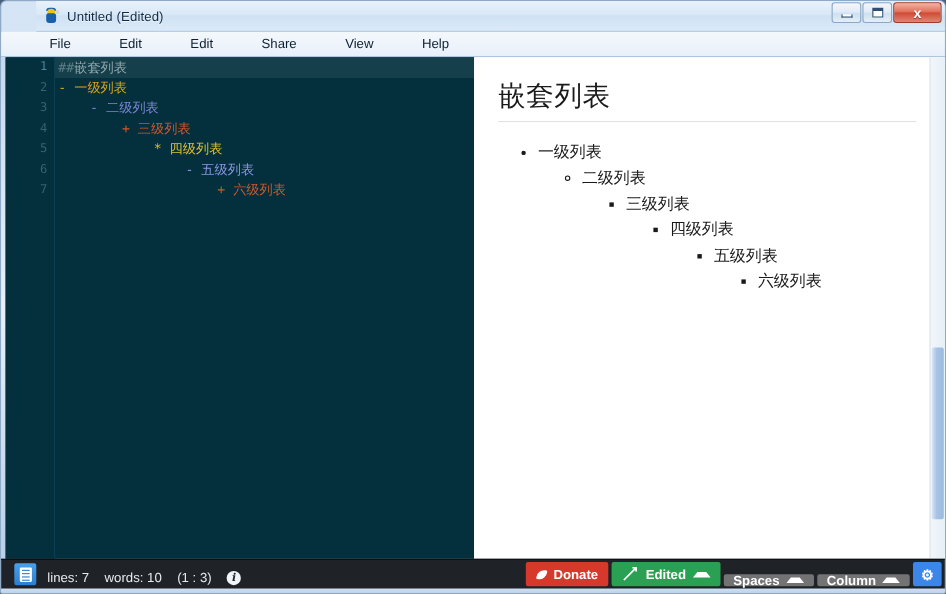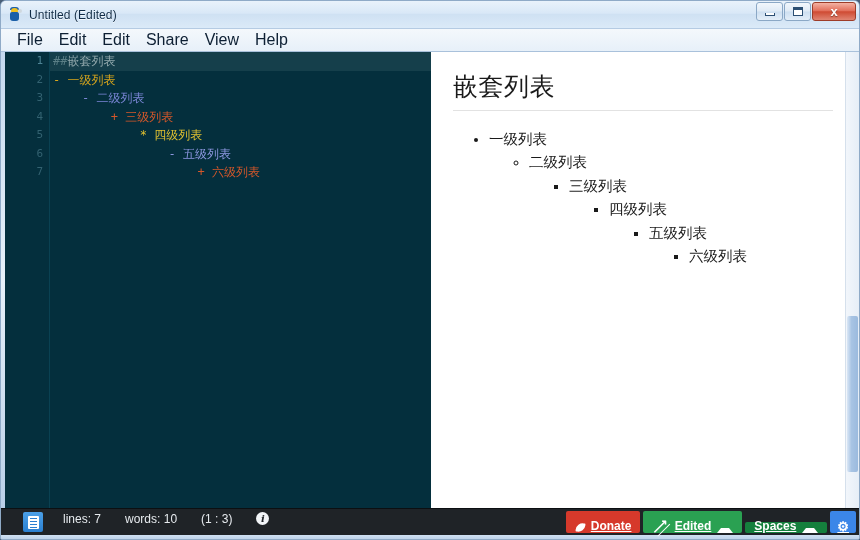--- a/index.html
+++ b/index.html
@@ -29,20 +29,21 @@
   .titlebar {
     height: 28px;
     flex: 0 0 28px;
     position: relative;
     display: flex;
     align-items: center;
     background: linear-gradient(to bottom, #e9f2fb 0%, #d9e8f7 45%, #cfe1f3 50%, #dbeaf8 100%);
     border-bottom: 1px solid #b5cbe3;
     padding-left: 6px;
     box-sizing: border-box;
+    margin-left: 32px;
   }
   .app-icon {
     width: 16px;
     height: 16px;
     position: relative;
     flex: 0 0 16px;
     margin-right: 6px;
   }
   .app-icon .body {
     position: absolute;
@@ -134,25 +135,26 @@
     height: 23px;
     flex: 0 0 23px;
     display: flex;
     align-items: center;
     background: linear-gradient(to bottom, #f4f8fc 0%, #e7f0f9 100%);
     border-bottom: 1px solid #a9c1db;
     padding-left: 8px;
     box-sizing: border-box;
   }
   .menuitem {
-    font-size: 16px;
+    font-size: 12px;
     color: #0d1f33;
     padding: 2px 8px;
     cursor: default;
     white-space: nowrap;
+    margin-left: 28px;
   }
 
   
   .main {
     flex: 1 1 auto;
     display: flex;
     position: relative;
     min-height: 0;
     border-left: 4px solid;
     border-image: linear-gradient(to bottom, #c5d9ef, #e8f1fa, #b9cfe8) 1;
@@ -270,23 +272,23 @@
     flex: 0 0 27px;
     background: #1f2327;
     display: flex;
     align-items: center;
     position: relative;
     box-sizing: border-box;
     border-top: 1px solid #0c0f12;
   }
   .sb-left {
     display: flex;
-    align-items: flex-start;
-    padding-left: 22px;
-    gap: 10px;
+    align-items: flex-end;
+    padding-left: 12px;
+    gap: 0px;
   }
   .sb-icon {
     width: 20px; height: 20px;
     background: linear-gradient(to bottom, #4ba0e8, #2a7fd0);
     border-radius: 2px;
     display: flex;
     align-items: center;
     justify-content: center;
     margin-right: 10px;
     flex: 0 0 20px;
@@ -330,34 +332,33 @@
     position: absolute;
     right: 3px;
     top: 2px;
     display: flex;
     align-items: stretch;
     gap: 3px;
     height: 22px;
   }
   .sb-btn {
     display: flex;
-    align-items: flex-end;
+    align-items: center;
     gap: 5px;
     padding: 0 9px;
     font-size: 12px;
     font-weight: bold;
     color: #ffffff;
     border-radius: 2px;
     cursor: default;
     white-space: nowrap;
-    text-decoration: underline;
   }
   .sb-btn.donate { background: #d6392b; }
   .sb-btn.share  { background: #2aa152; }
-  .sb-btn.blue   { background: #15803d; margin-top: 11px; }
+  .sb-btn.blue   { background: #737373; margin-top: 11px; }
   .sb-btn.gear   { background: #3b86e8; padding: 0 7px; }
 
   .ico-feather {
     width: 11px; height: 11px;
     position: relative;
     flex: 0 0 11px;
   }
   .ico-feather::before {
     content: "";
     position: absolute;
@@ -517,20 +518,24 @@
       </div>
       <div class="sb-btn share">
         <span class="ico-arrow">⟶</span>
         <span>Edited</span>
         <span class="caret-up"></span>
       </div>
       <div class="sb-btn blue">
         <span>Spaces</span>
         <span class="caret-up"></span>
       </div>
+      <div class="sb-btn blue">
+        <span>Column</span>
+        <span class="caret-up"></span>
+      </div>
       <div class="sb-btn gear">
         <span class="gear-glyph">⚙</span>
       </div>
     </div>
   </div>
 
   <div class="bottom-edge"></div>
 </div>
 
 </body></html>

